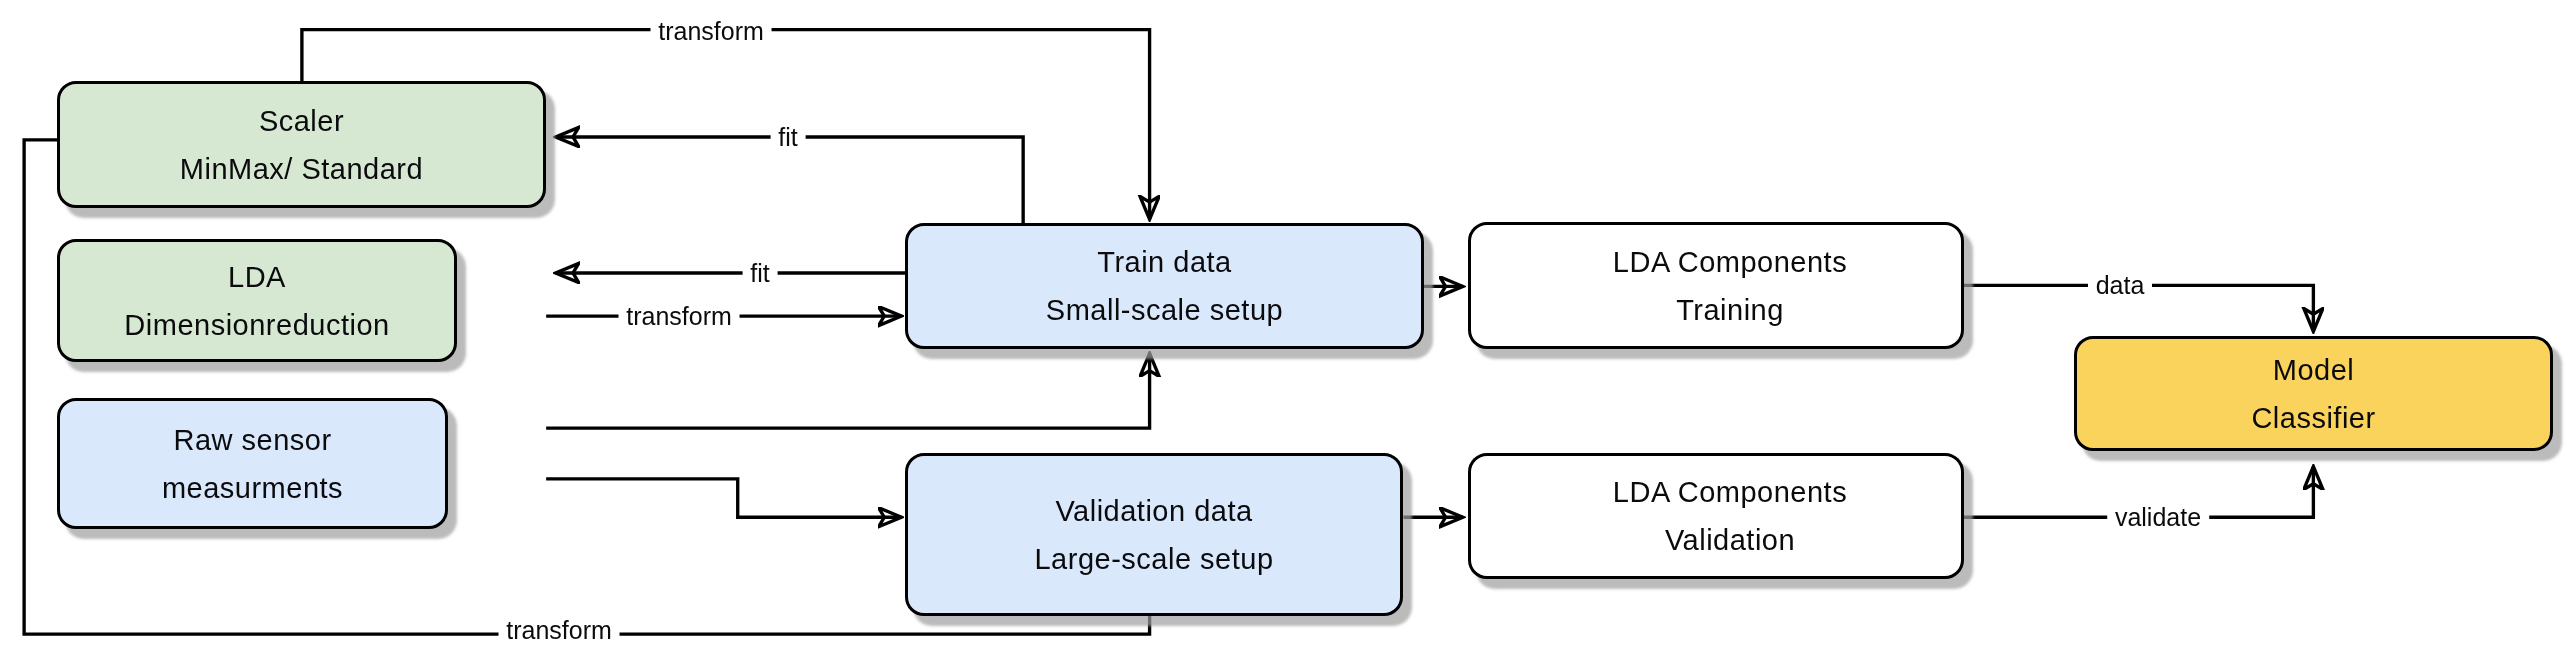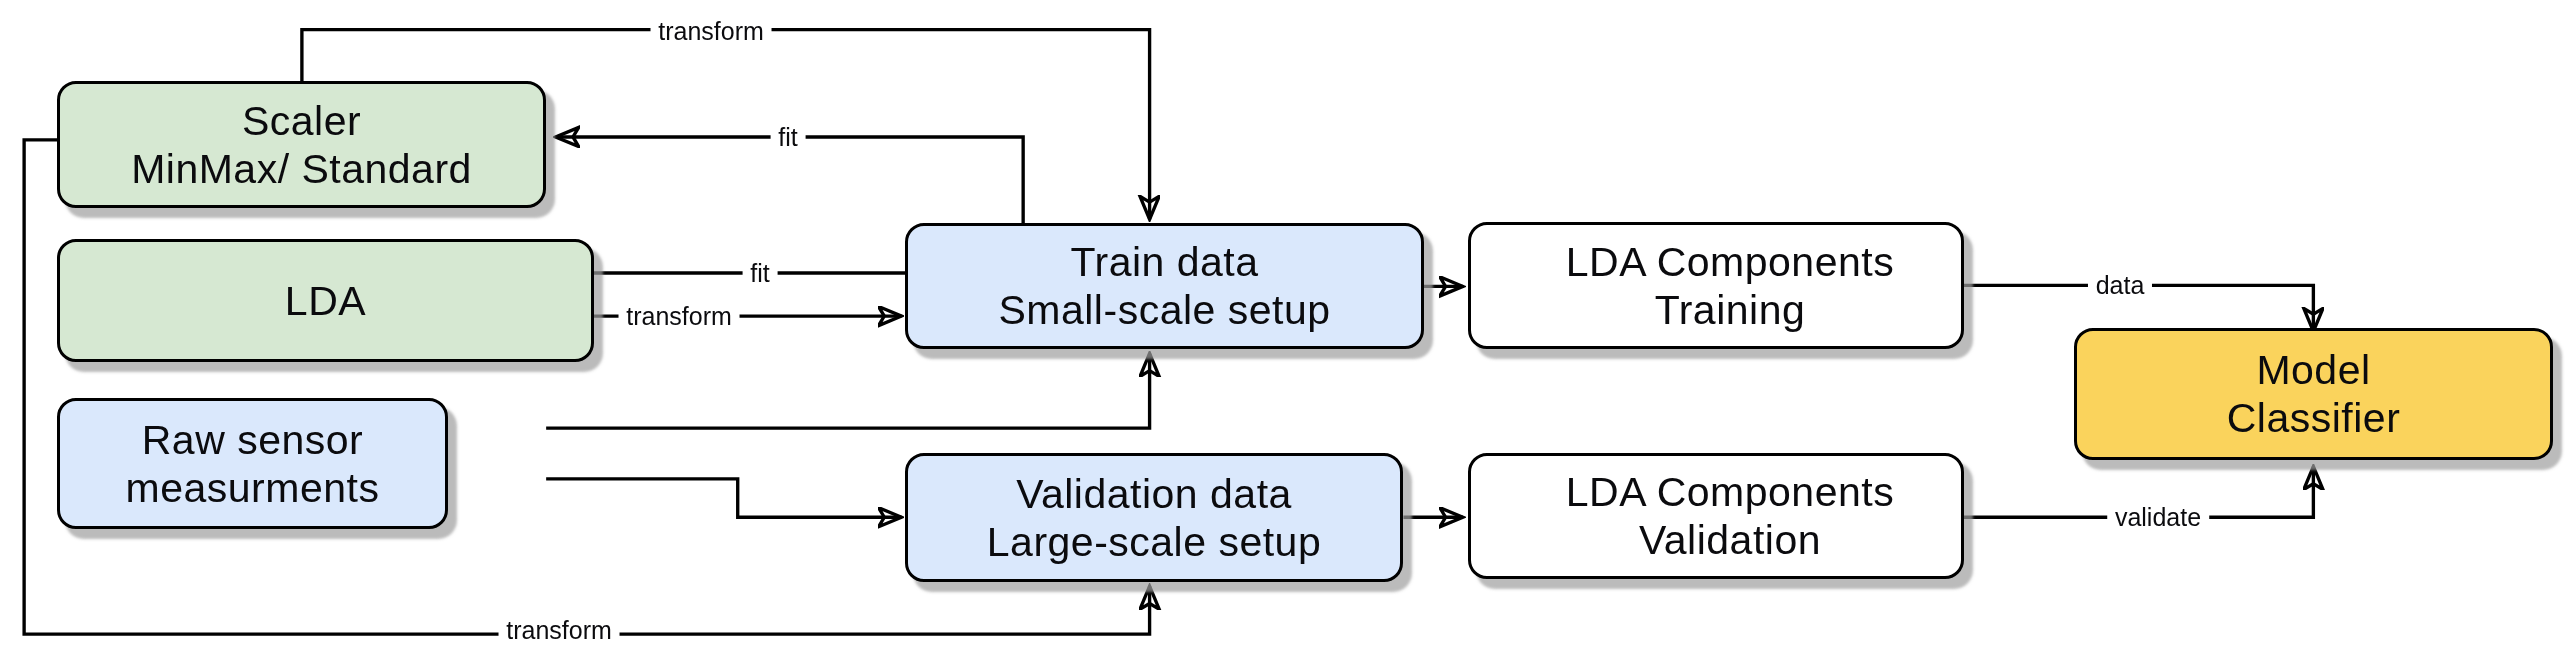--- a/index.html
+++ b/index.html
@@ -13,35 +13,35 @@
     font-family:"Liberation Sans","DejaVu Sans",sans-serif; overflow:hidden;
   }
   .edges{position:absolute;left:0;top:0;width:2576px;height:659px;}
   .edges path{stroke:var(--line);stroke-width:3.5px;fill:none;}
   .node{
     position:absolute; box-sizing:border-box;
     border:3.8px solid var(--border); border-radius:19px;
     box-shadow:8.6px 9.6px 2.9px var(--shadow);
     display:flex; flex-direction:column; align-items:center; justify-content:center;
     text-align:center; color:var(--text);
-    font-size:41px; line-height:48px; letter-spacing:0.5px;
+    font-size:29px; line-height:48px; letter-spacing:0.5px;
   }
   .node--green{background:var(--green-fill);}
   .node--blue{background:var(--blue-fill);}
   .node--white{background:var(--white-fill);padding-left:28px;}
   .node--yellow{background:var(--yellow-fill);}
 
   .n-scaler           {left:57px;  top:81px;  width:489px; height:127px;}
-  .n-lda              {left:57px;  top:239px; width:537px; height:123px;}
+  .n-lda              {left:57px;  top:239px; width:400px; height:123px;}
   .n-raw              {left:57px;  top:398px; width:391px; height:131px;}
   .n-train-data       {left:905px; top:223px; width:519px; height:126px;}
-  .n-validation-data  {left:905px; top:453px; width:498px; height:129px;}
+  .n-validation-data  {left:905px; top:453px; width:498px; height:163px;}
   .n-ldac-training    {left:1468px;top:222px; width:496px; height:127px;}
   .n-ldac-validation  {left:1468px;top:453px; width:496px; height:126px;}
-  .n-model            {left:2074px;top:328px; width:479px; height:132px;}
+  .n-model            {left:2074px;top:336px; width:479px; height:115px;}
 
   .edge-label{
     position:absolute; transform:translate(-50%,-50%);
     background:var(--bg); color:var(--text);
     font-size:25px; line-height:36px; padding:0 7.7px; white-space:nowrap;
   }
   .l-transform-top   {left:711px;  top:31px;}
   .l-fit-scaler      {left:788px;  top:137px;}
   .l-fit-lda         {left:760px;  top:273px;}
   .l-transform-lda   {left:679px;  top:316px;}
@@ -73,20 +73,21 @@
     <path d="M 2050 540 L 2415 540 L 2415 487" marker-end="url(#arrow)"></path>
   </svg>
 
   <div class="node node--green n-scaler">
     <span>Scaler</span>
     <span>MinMax/ Standard</span>
   </div>
 
   <div class="node node--green n-lda">
     <span>LDA</span>
+    <span>Dimensionreduction</span>
   </div>
 
   <div class="node node--blue n-raw">
     <span>Raw sensor</span>
     <span>measurments</span>
   </div>
 
   <div class="node node--blue n-train-data">
     <span>Train data</span>
     <span>Small-scale setup</span>

